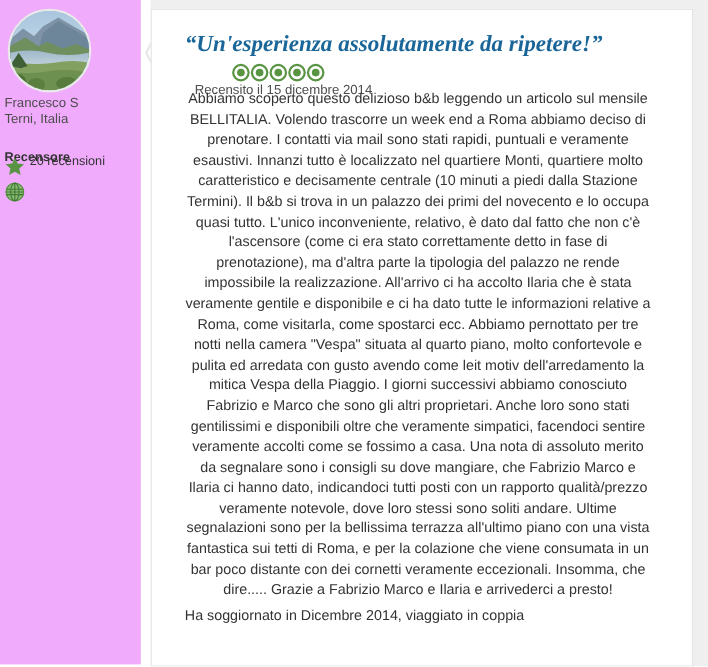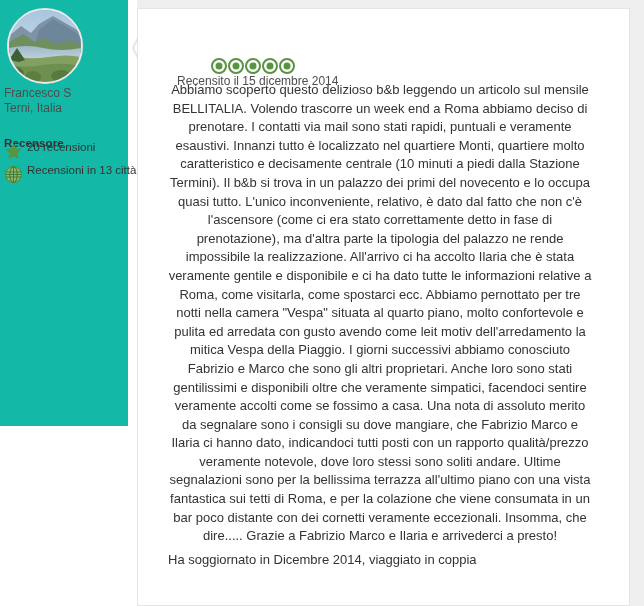--- a/index.html
+++ b/index.html
@@ -21,22 +21,22 @@
     inset: 0;
     background: #ffffff;
   }
 
   
   .member-col {
     position: absolute;
     left: 0;
     top: 0;
     width: 128px;
-    height: 426px;
-    background: #14b8a6;
+    height: 604px;
+    background: #f0abfc;
     padding: 0;
   }
 
   .avatar {
     position: absolute;
     left: 7px;
     top: 8px;
     width: 72px;
     height: 72px;
     border-radius: 50%;
@@ -288,32 +288,32 @@
 
       <div class="stat-row">
         <span class="stat-icon">
           <svg width="19" height="19" viewBox="0 0 20 20">
             <circle cx="10" cy="10" r="8.4" fill="#8cba76" stroke="#589442" stroke-width="1.3"></circle>
             <ellipse cx="10" cy="10" rx="4" ry="8.4" fill="none" stroke="#3f7a33" stroke-width="1.1"></ellipse>
             <path d="M1.9 7.4 L18.1 7.4 M1.9 12.6 L18.1 12.6 M1.6 10 L18.4 10" stroke="#3f7a33" stroke-width="1.1" fill="none"></path>
             <path d="M10 1.6 L10 18.4" stroke="#3f7a33" stroke-width="1.1"></path>
           </svg>
         </span>
-        <span class="stat-label">Recensioni in 13 città</span>
       </div>
 
 
     </div>
   </div>
 
   <div class="bubble-arrow-outer"></div>
   <div class="bubble-arrow-inner"></div>
 
   <div class="bubble">
 
+    <div class="review-title">“Un'esperienza assolutamente da ripetere!”</div>
 
     <div class="rating-line">
       <span class="bubbles">
         <span class="rb"></span>
         <span class="rb"></span>
         <span class="rb"></span>
         <span class="rb"></span>
         <span class="rb"></span>
       </span>
       <span class="review-date">Recensito il 15 dicembre 2014</span>

